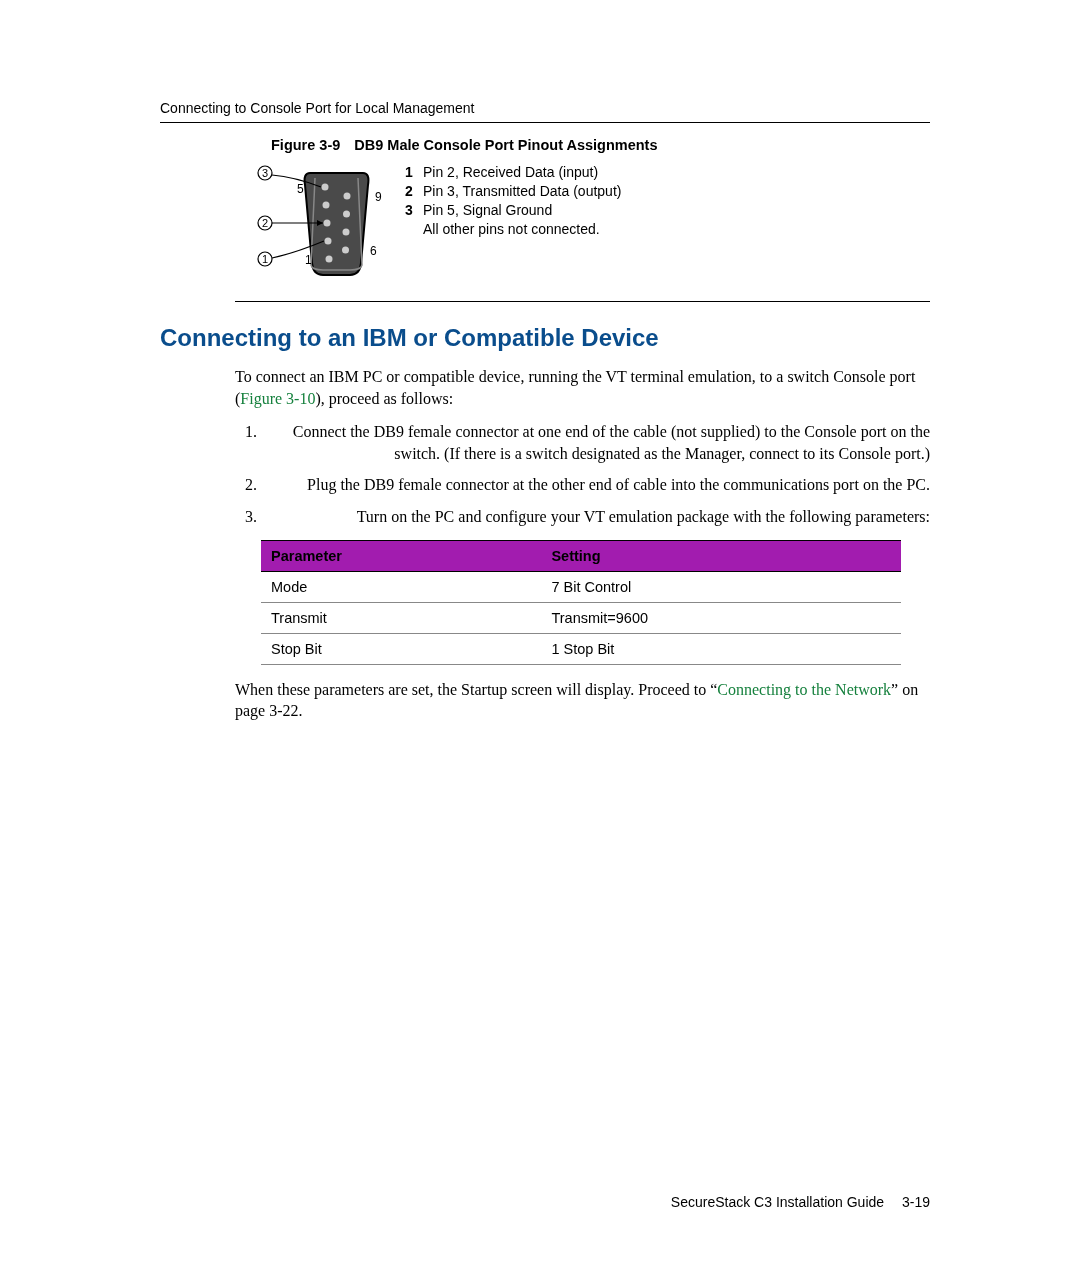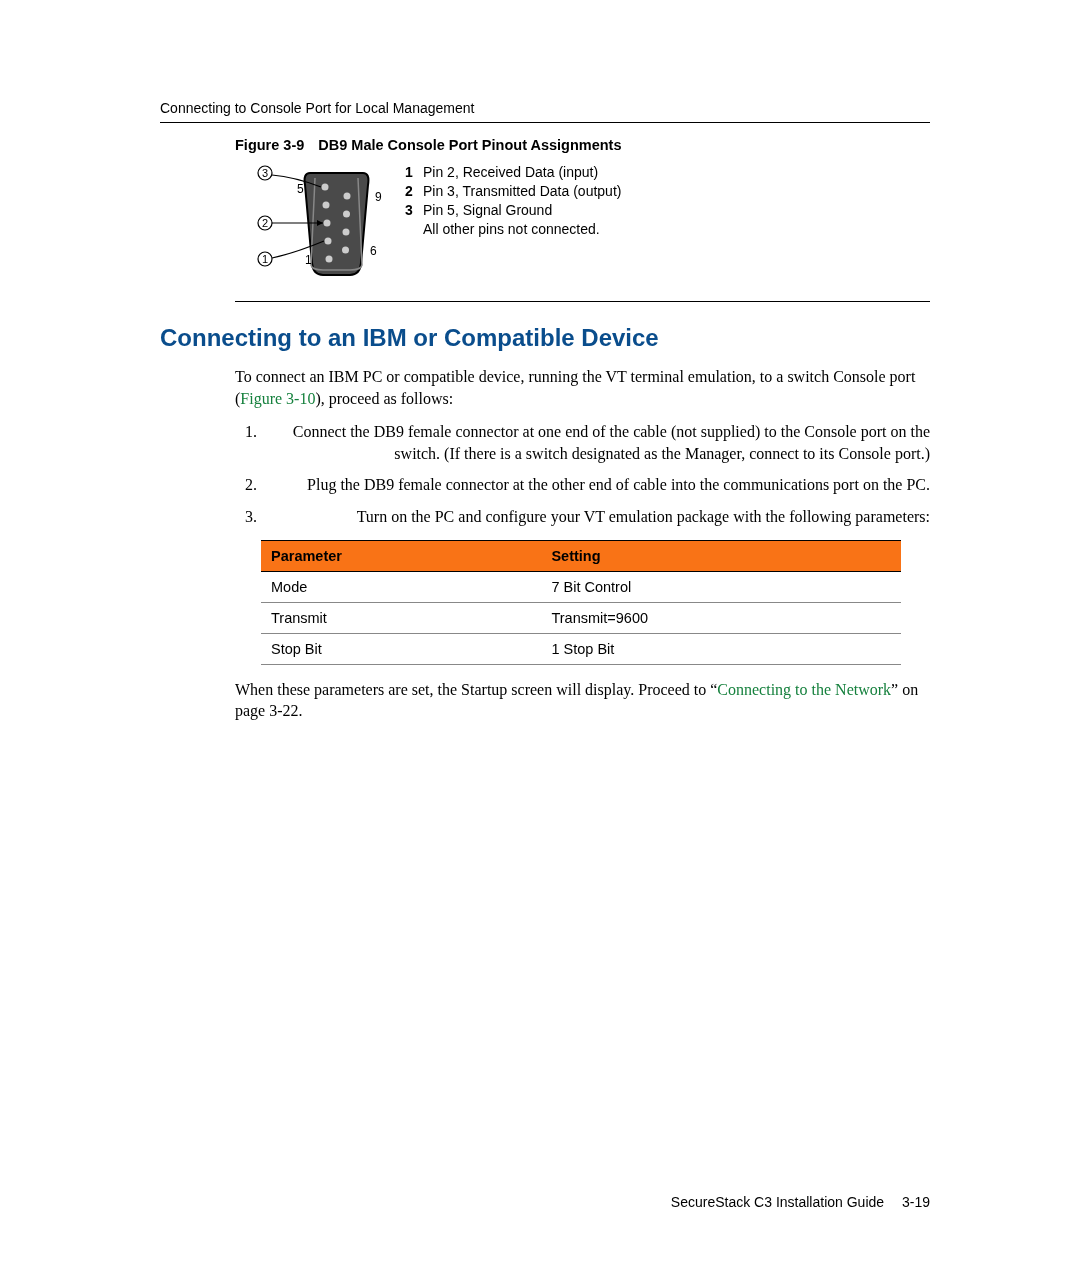--- a/index.html
+++ b/index.html
@@ -27,21 +27,21 @@
     border: none;
     border-top: 1px solid #000;
     margin: 0 0 14px 0;
   }
   .figure-caption {
     font-weight: bold;
     font-size: 14.5px;
     margin: 0 0 10px 75px;
     font-family: Arial, Helvetica, sans-serif;
   }
-  .figure-caption .fignum { margin-right: 14px; }
+  .figure-caption .fignum { margin-right: 14px; margin-left: 36px; }
   .figure-block {
     display: flex;
     align-items: flex-start;
     margin-left: 95px;
     margin-bottom: 18px;
   }
   .db9-area {
     position: relative;
     width: 140px;
     height: 120px;
@@ -85,21 +85,21 @@
   ol.steps li { margin-bottom: 10px; padding-left: 4px; text-align: right; }
   table.param-table {
     margin-left: 101px;
     width: 640px;
     border-collapse: collapse;
     font-family: Arial, Helvetica, sans-serif;
     font-size: 14.5px;
     margin-bottom: 14px;
   }
   table.param-table th {
-    background: #f97316;
+    background: #a21caf;
     text-align: left;
     font-weight: bold;
     padding: 7px 10px;
     border-top: 1px solid #000;
     border-bottom: 1px solid #000;
   }
   table.param-table td {
     padding: 7px 10px;
     border-bottom: 1px solid #888;
   }

